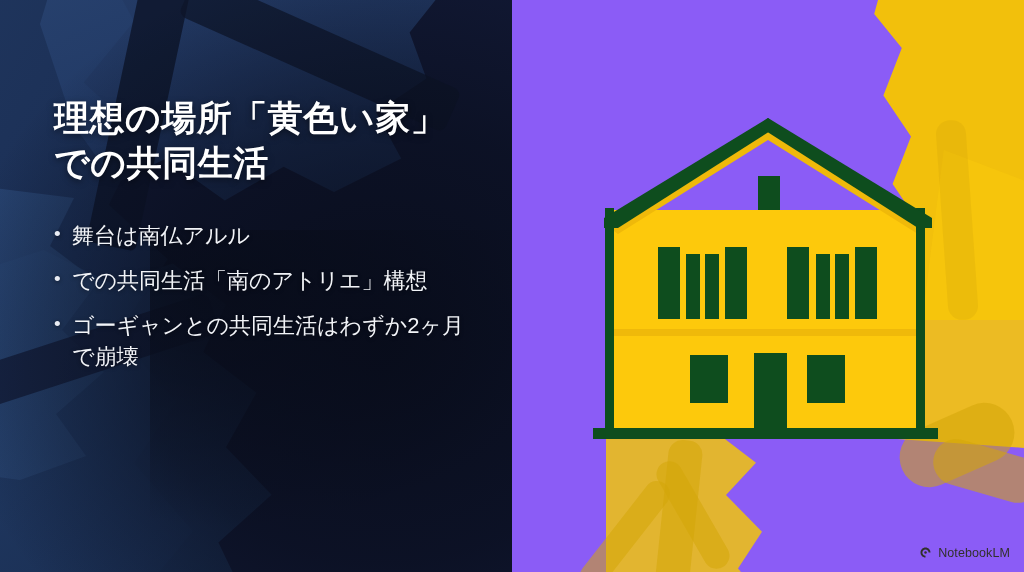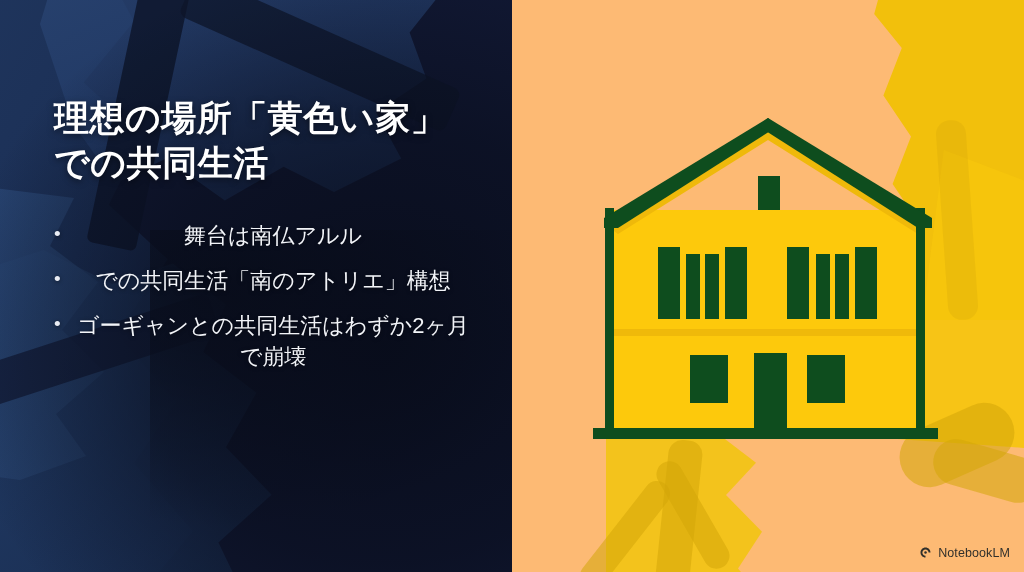--- a/index.html
+++ b/index.html
@@ -120,28 +120,28 @@
     margin-bottom: 14px;
     text-shadow: 0 1px 4px rgba(0,0,0,.45);
   }
   .bullet-dot {
     flex: 0 0 auto;
     width: 18px;
     color: #e9ecf3;
     font-size: 19px;
     line-height: 1.5;
   }
-  .bullet-text { flex: 1 1 auto; text-align: center; }
+  .bullet-text { flex: 1 1 auto; }
 
   
   .right-panel {
     position: absolute;
     left: 512px; top: 0;
     width: 512px; height: 572px;
-    background: #fdba74;
+    background: #8b5cf6;
     overflow: hidden;
   }
   .ry { position: absolute; }
   .paper-1 {
     left: 330px; top: -20px;
     width: 230px; height: 340px;
     background: #f2c00c;
     clip-path: polygon(18% 0%, 100% 0%, 100% 100%, 34% 100%, 26% 86%, 34% 72%,
                        22% 60%, 30% 46%, 18% 34%, 26% 20%, 14% 10%);
     box-shadow: -4px 0 10px rgba(150,100,0,.18);

